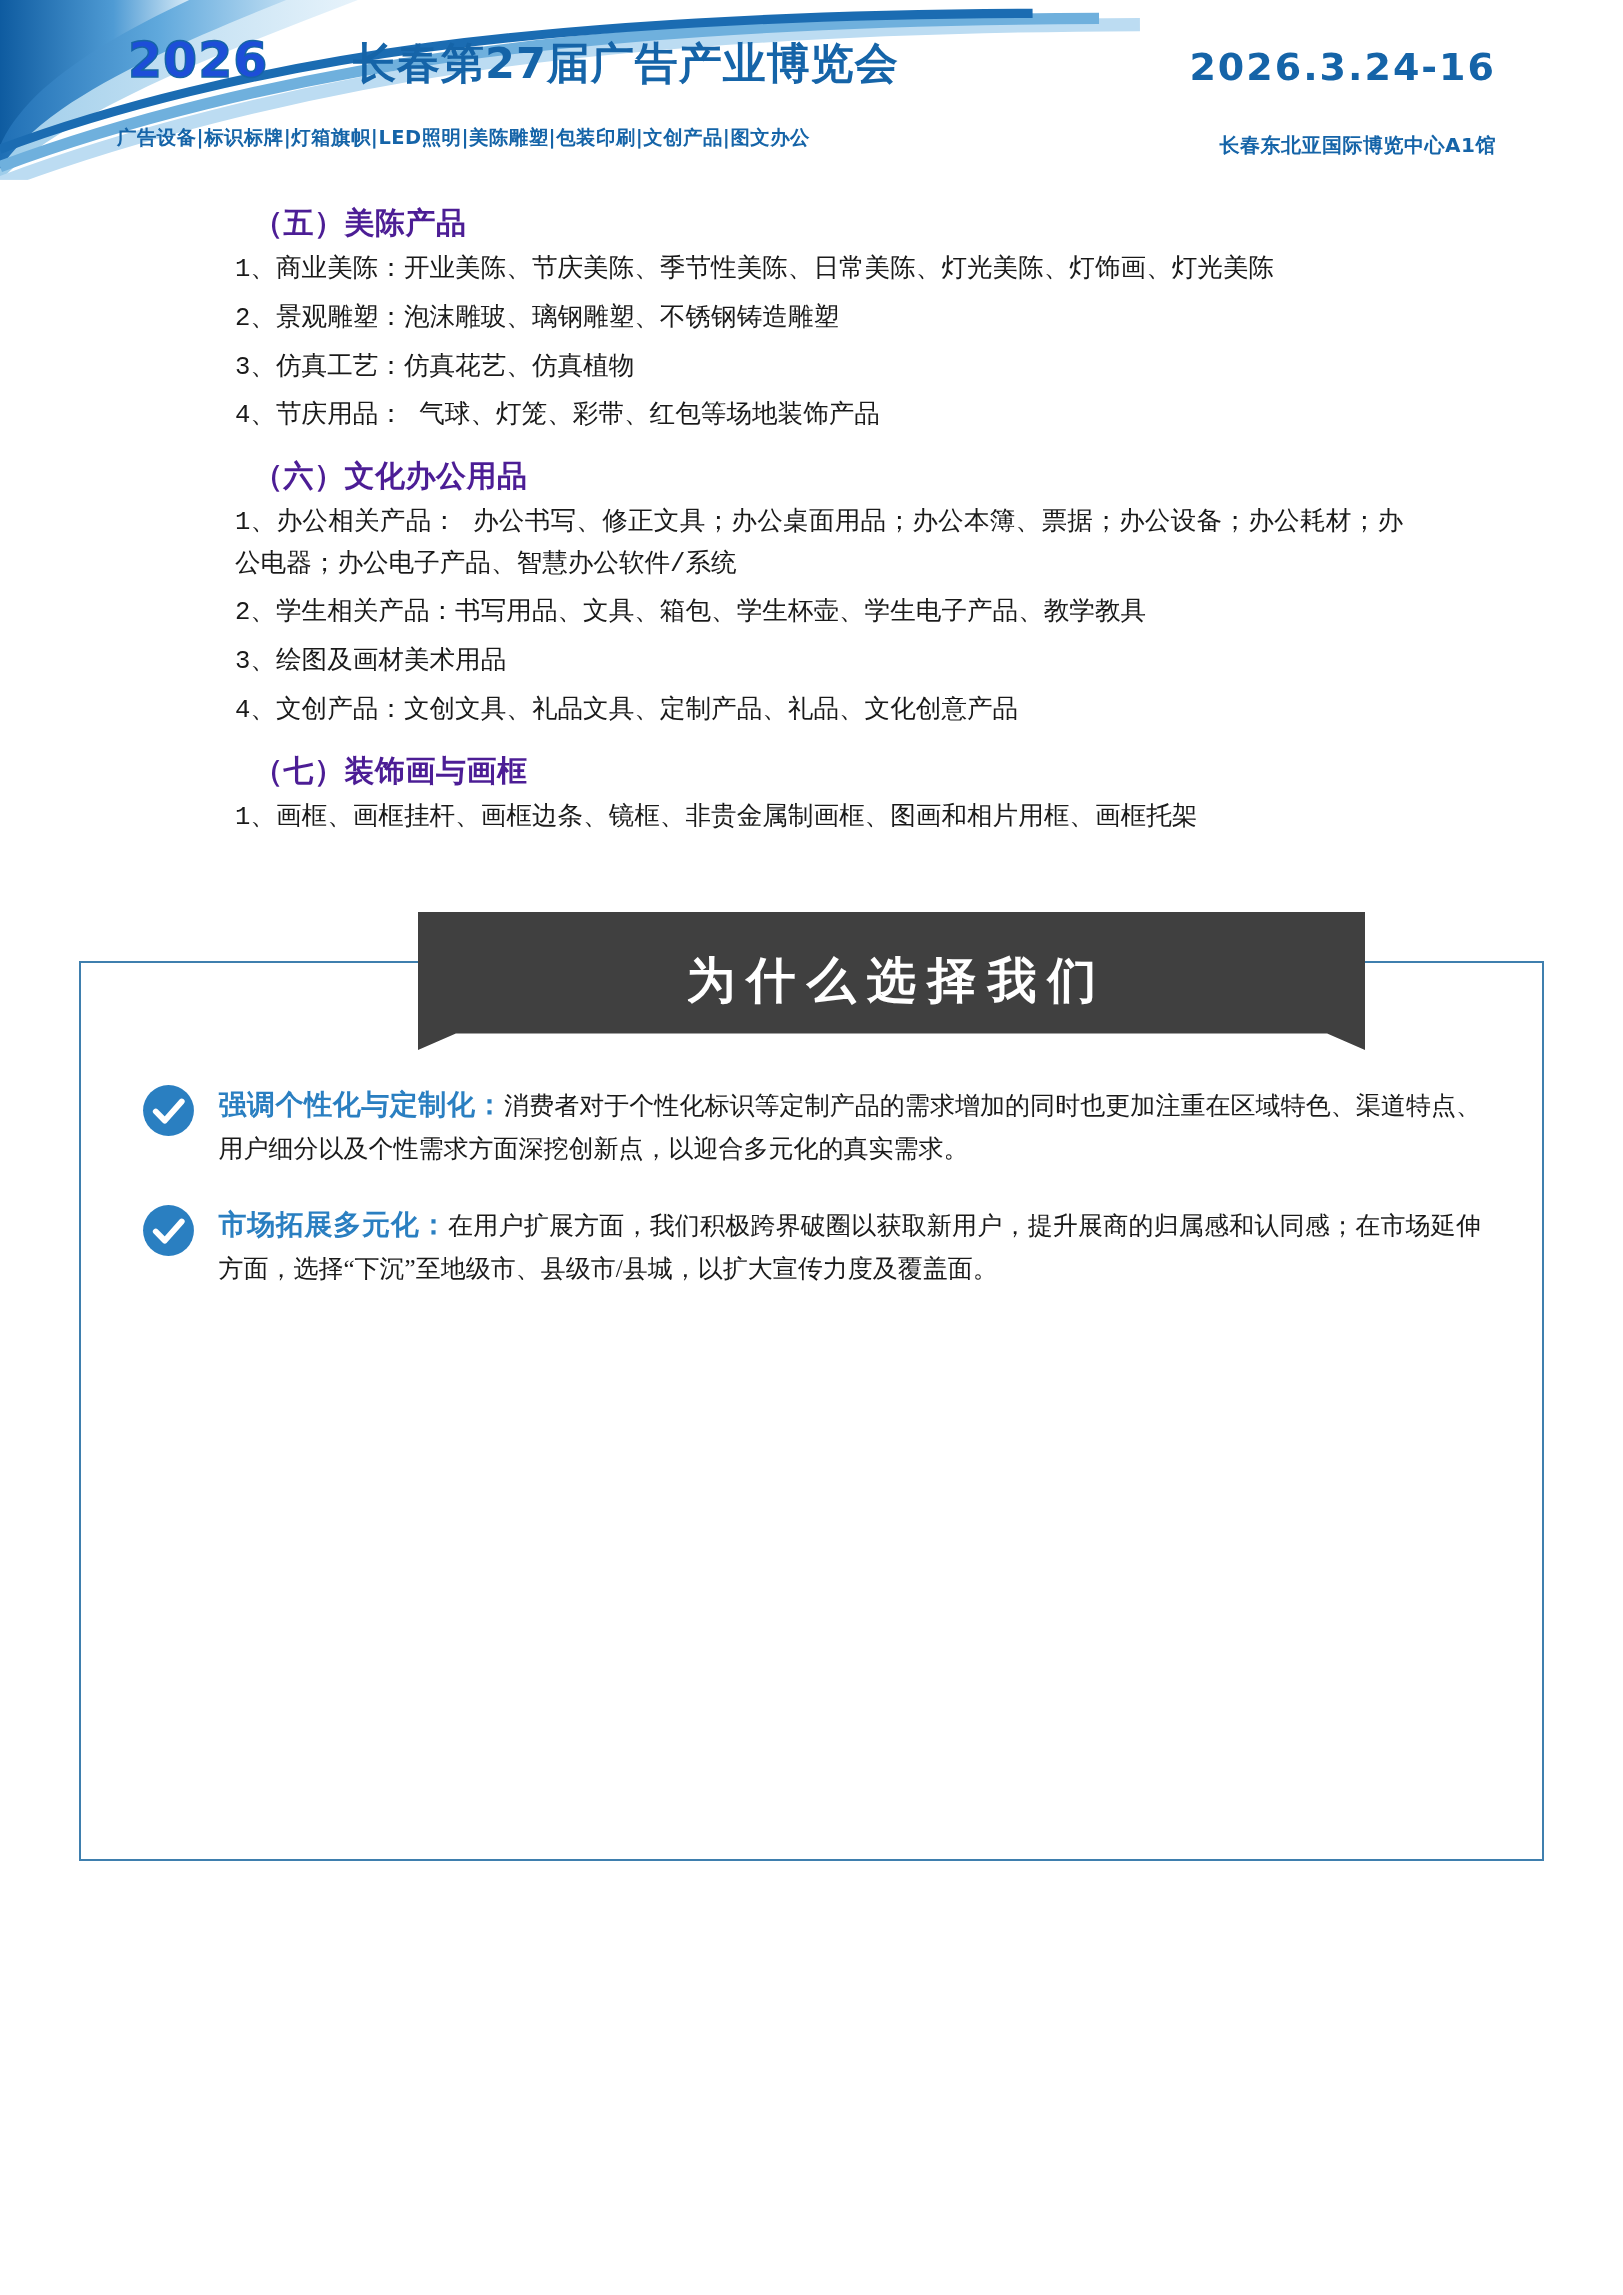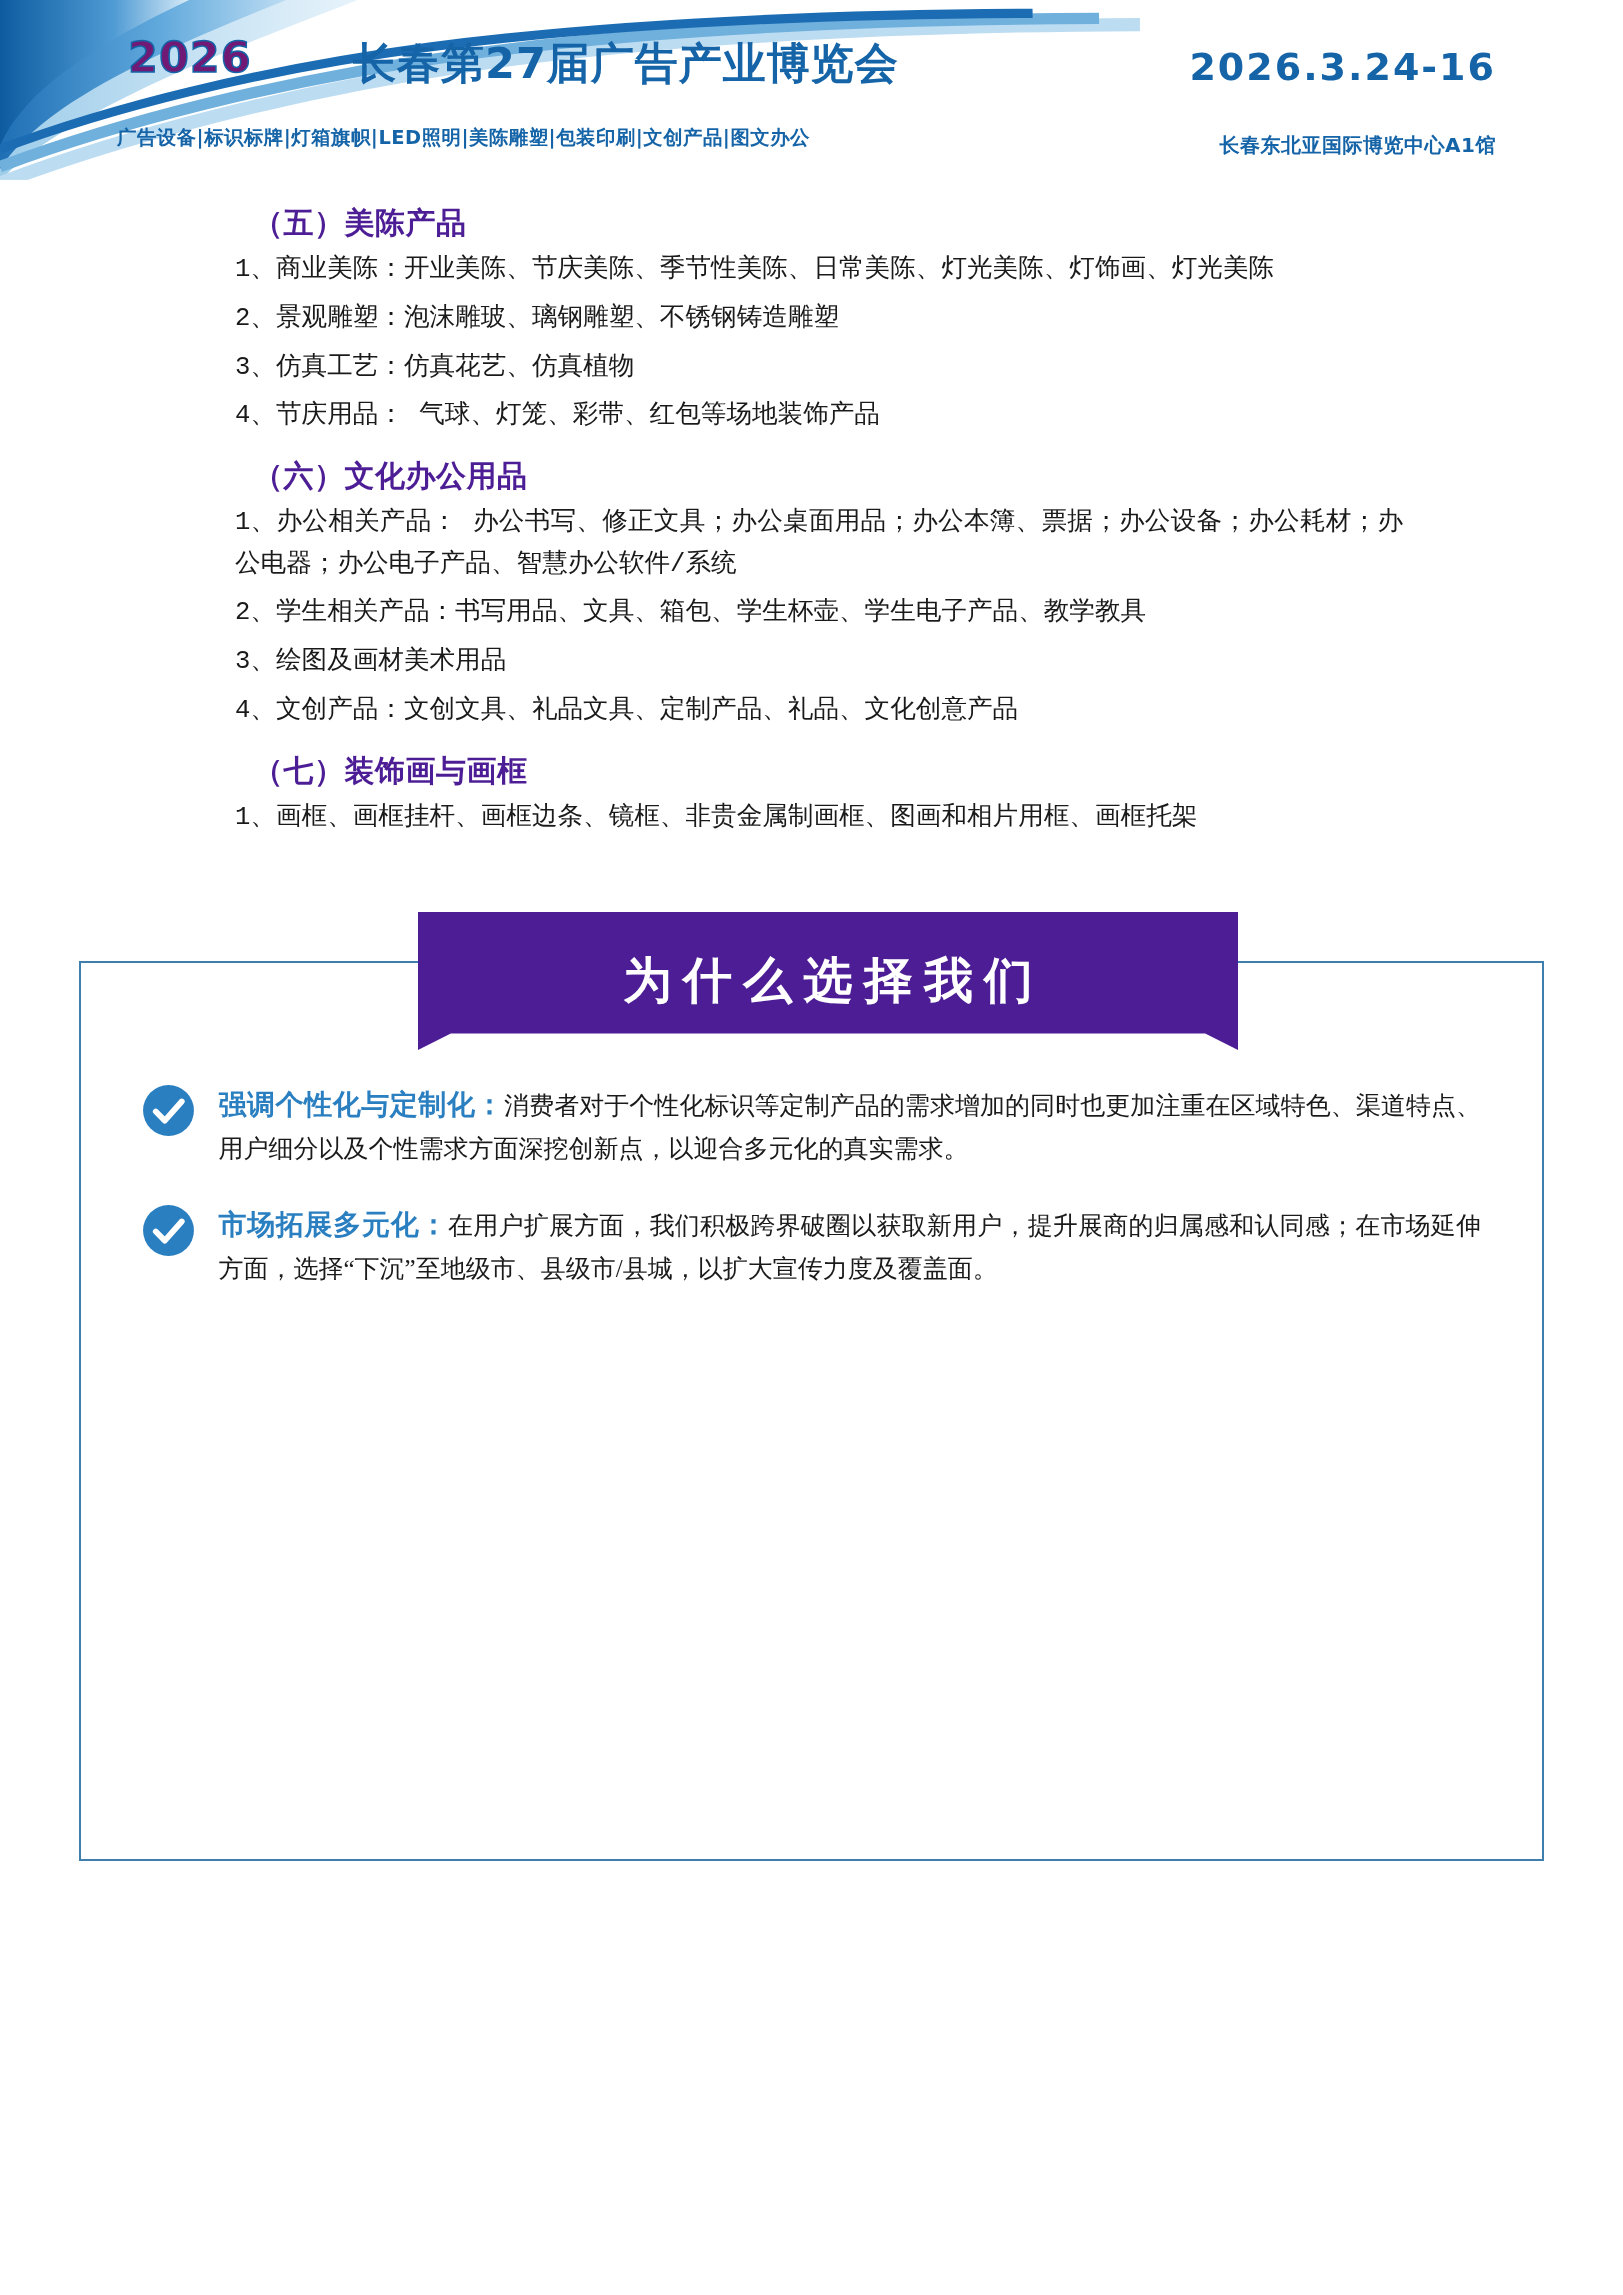--- a/index.html
+++ b/index.html
@@ -32,23 +32,23 @@
     top: 0; left: 0;
     width: 1623px;
     height: 184px;
   }
   .logo-year {
     position: absolute;
     left: 128px;
     top: 32px;
     font-family: "DejaVu Sans", sans-serif;
     font-weight: bold;
-    font-size: 43px;
+    font-size: 49px;
     letter-spacing: 1px;
-    color: #701a75;
+    color: #1d4ed8;
     -webkit-text-stroke: 1.5px #1564a8;
   }
   .logo-title {
     position: absolute;
     left: 353px;
     top: 35px;
     font-family: "DejaVu Sans", sans-serif;
     font-weight: bold;
     font-size: 43px;
     color: #1564a8;
@@ -129,23 +129,23 @@
   .why-box {
     border: 2px solid #3f7fae;
     padding: 118px 61px 66px 61px;
     min-height: 900px;
     position: relative;
   }
   .why-ribbon {
     position: absolute;
     top: -51px;
     left: 337px;
-    width: 820px;
+    width: 947px;
     height: 138px;
-    background: #4c1d95;
+    background: #404040;
     color: #ffffff;
     font-family: "DejaVu Sans", sans-serif;
     font-weight: bold;
     font-size: 49px;
     letter-spacing: 11.2px;
     display: flex;
     align-items: center;
     justify-content: center;
     clip-path: polygon(0 0, 100% 0, 100% 100%, 96% 88%, 4% 88%, 0 100%);
     box-shadow: 0 0 0 0 transparent;

